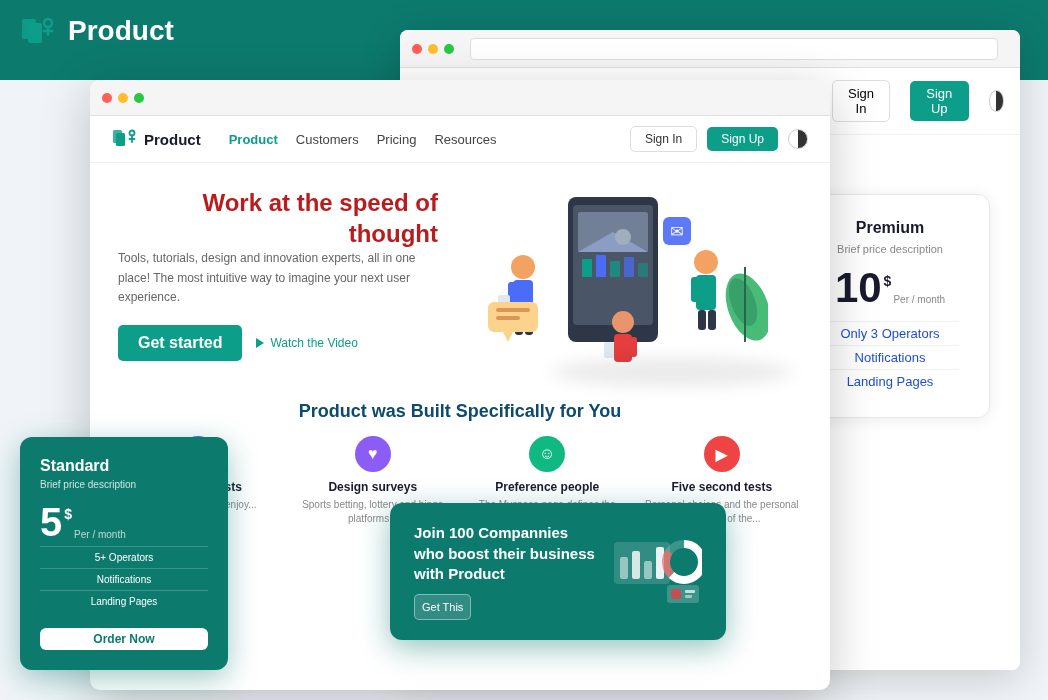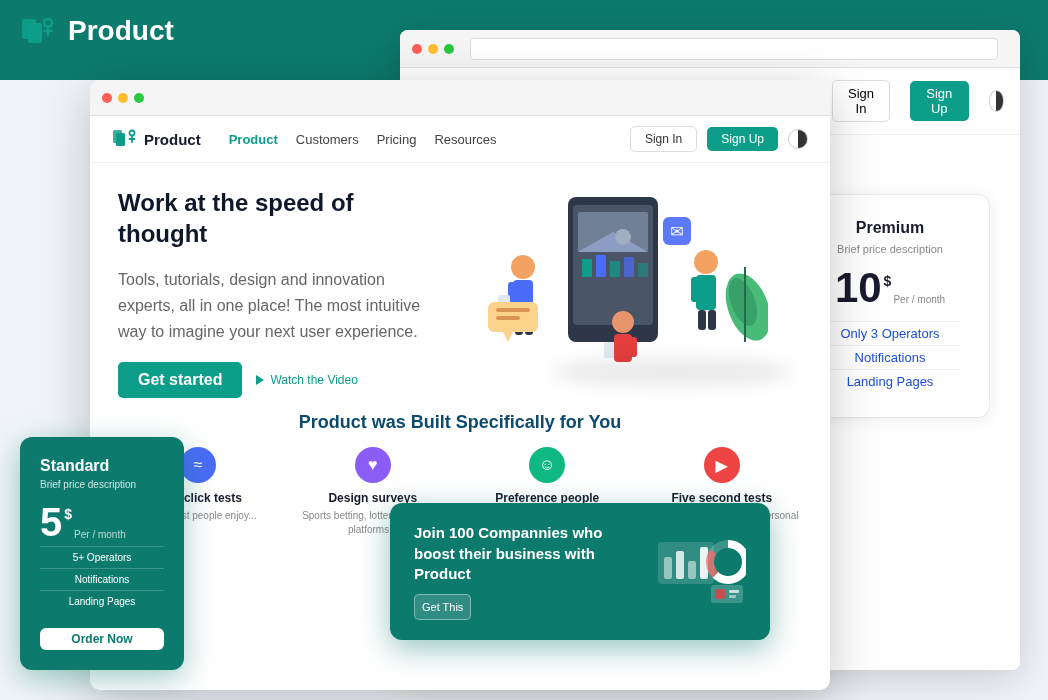--- a/index.html
+++ b/index.html
@@ -292,26 +292,27 @@
       gap: 20px;
       position: relative;
     }
     .fw-hero-left {
       flex: 1;
       max-width: 320px;
     }
     .fw-hero-title {
       font-size: 24px;
       font-weight: 700;
-      color: #0f172a;
+      color: #b91c1c;
       line-height: 1.3;
-      margin-bottom: 18px;
+      margin-bottom: 0;
+      text-align: right;
     }
     .fw-hero-subtitle {
-      font-size: 16px;
+      font-size: 12px;
       color: #666;
       line-height: 1.6;
       margin-bottom: 18px;
     }
     .fw-hero-buttons {
       display: flex;
       align-items: center;
       gap: 14px;
     }
     .fw-get-started {
@@ -390,21 +391,21 @@
       font-size: 10px;
       color: #888;
       line-height: 1.4;
     }
 
     
     .standard-card {
       position: absolute;
       bottom: 30px;
       left: 20px;
-      width: 164px;
+      width: 208px;
       background: #0d7a6e;
       border-radius: 12px;
       padding: 20px;
       z-index: 4;
       color: #fff;
       box-shadow: 0 8px 30px rgba(13, 122, 110, 0.4);
     }
     .standard-card .sc-title {
       font-size: 16px;
       font-weight: 700;
@@ -457,21 +458,21 @@
       font-size: 12px;
       font-weight: 600;
       cursor: pointer;
     }
 
     
     .promo-card {
       position: absolute;
       bottom: 60px;
       left: 390px;
-      width: 380px;
+      width: 336px;
       background: #0d7a6e;
       border-radius: 12px;
       padding: 20px 24px;
       z-index: 5;
       color: #fff;
       display: flex;
       align-items: center;
       gap: 16px;
       box-shadow: 0 8px 30px rgba(13, 122, 110, 0.45);
     }

